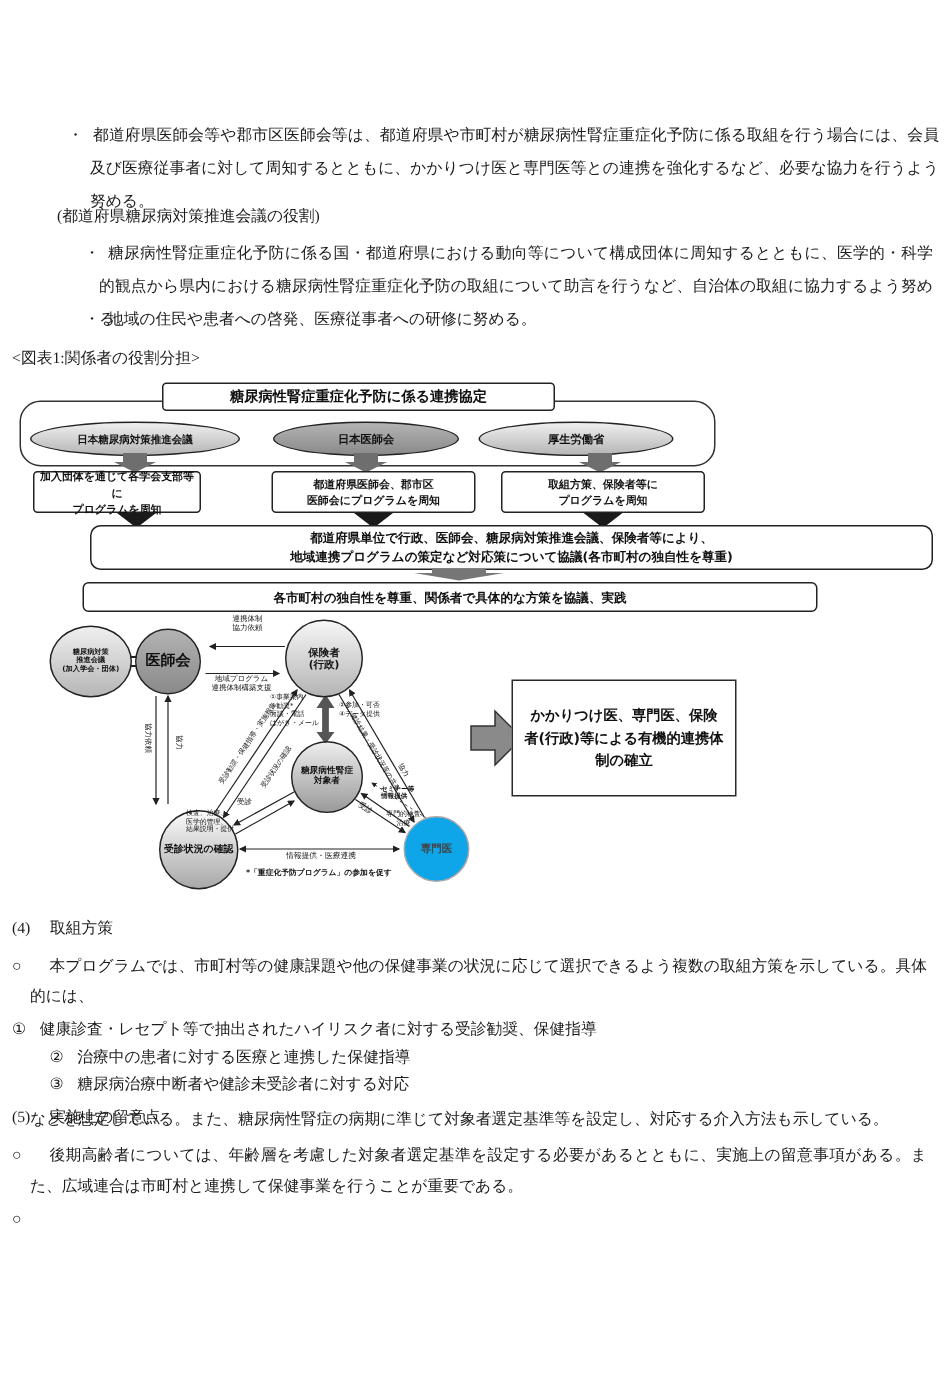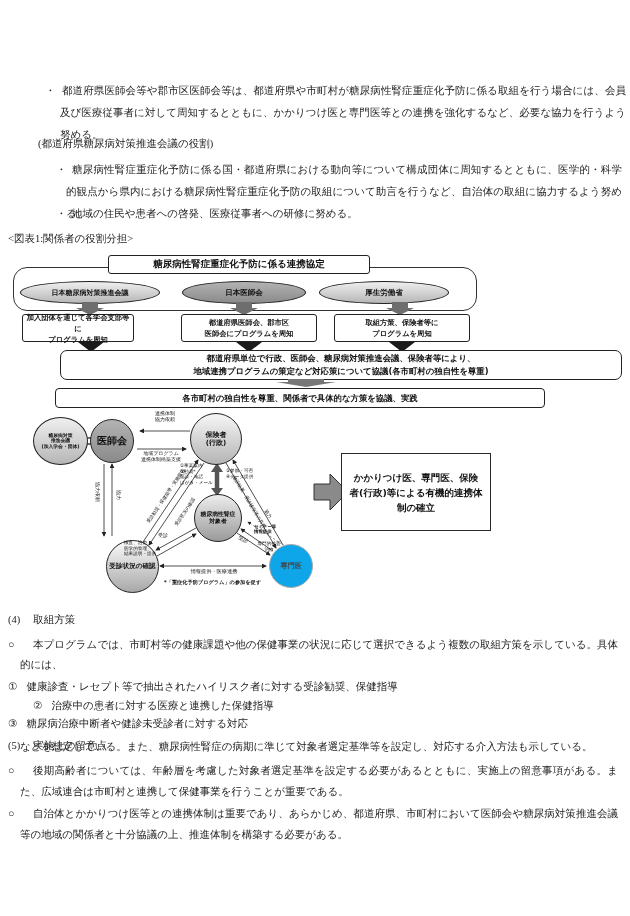--- a/index.html
+++ b/index.html
@@ -184,31 +184,31 @@
     </div>
     <div class="jp hang" style="margin-top:5px;line-height:20px;">
       <span class="mk">○</span><span>本プログラムでは、市町村等の健康課題や他の保健事業の状況に応じて選択できるよう複数の取組方策を示している。具体的には、</span>
     </div>
     <div style="margin-top:3px;line-height:18.5px;">
       <span>①</span><span style="display:inline-block;width:9px;"></span><span>健康診査・レセプト等で抽出されたハイリスク者に対する受診勧奨、保健指導</span>
     </div>
     <div style="margin-left:25px;line-height:18.5px;">
       <span>②</span><span style="display:inline-block;width:9px;"></span><span>治療中の患者に対する医療と連携した保健指導</span>
     </div>
-    <div style="line-height:18.5px;">
+    <div style="margin-left:25px;line-height:18.5px;">
       <span>③</span><span style="display:inline-block;width:9px;"></span><span>糖尿病治療中断者や健診未受診者に対する対応</span>
     </div>
     <div style="margin-top:3px;margin-left:12px;line-height:20px;">などを想定している。また、糖尿病性腎症の病期に準じて対象者選定基準等を設定し、対応する介入方法も示している。</div>
   </div>
 
   <div class="abs" style="left:8px;top:736px;width:610px;">
     <div style="line-height:20px;">
       <span>(5)</span><span style="display:inline-block;width:13px;"></span><span>実施上の留意点</span>
     </div>
     <div class="jp hang" style="margin-top:4px;line-height:21px;">
       <span class="mk">○</span><span>後期高齢者については、年齢層を考慮した対象者選定基準を設定する必要があるとともに、実施上の留意事項がある。また、広域連合は市町村と連携して保健事業を行うことが重要である。</span>
     </div>
     <div class="jp hang" style="margin-top:1px;line-height:21px;">
-      <span class="mk">○</span><span>自治体とかかりつけ医等との連携体制は重要であり、あらかじめ、都道府県、市町村において医師会や糖尿病対策推進会議等の地域の関係者と十分協議の上、推進体制を構築する必要がある。</span>
+      <span class="mk">○</span>
     </div>
   </div>
 
 </div>
 
 </body></html>

